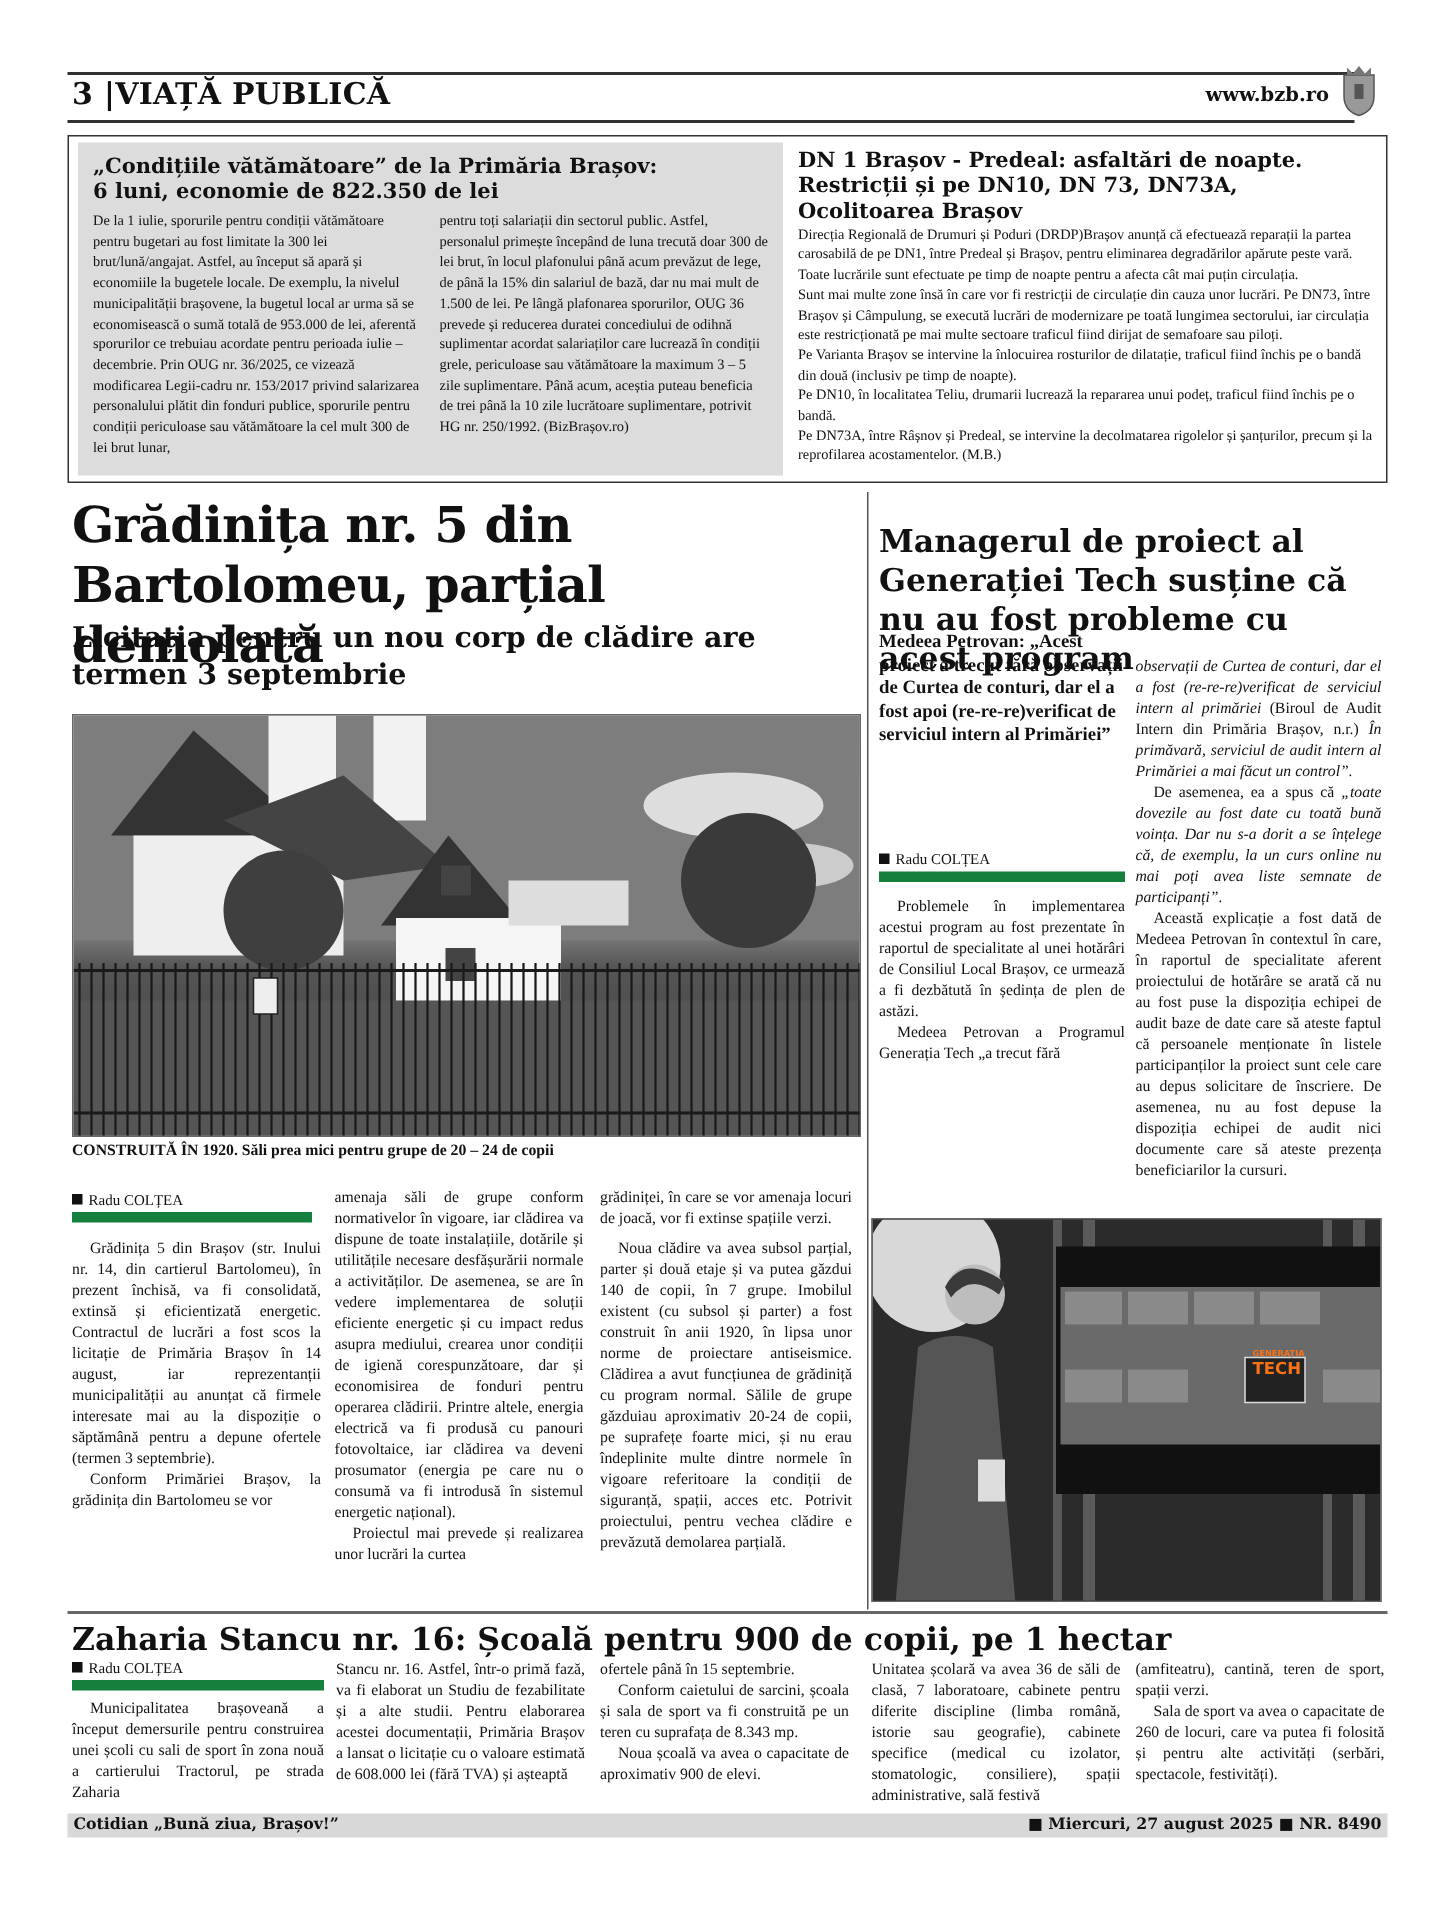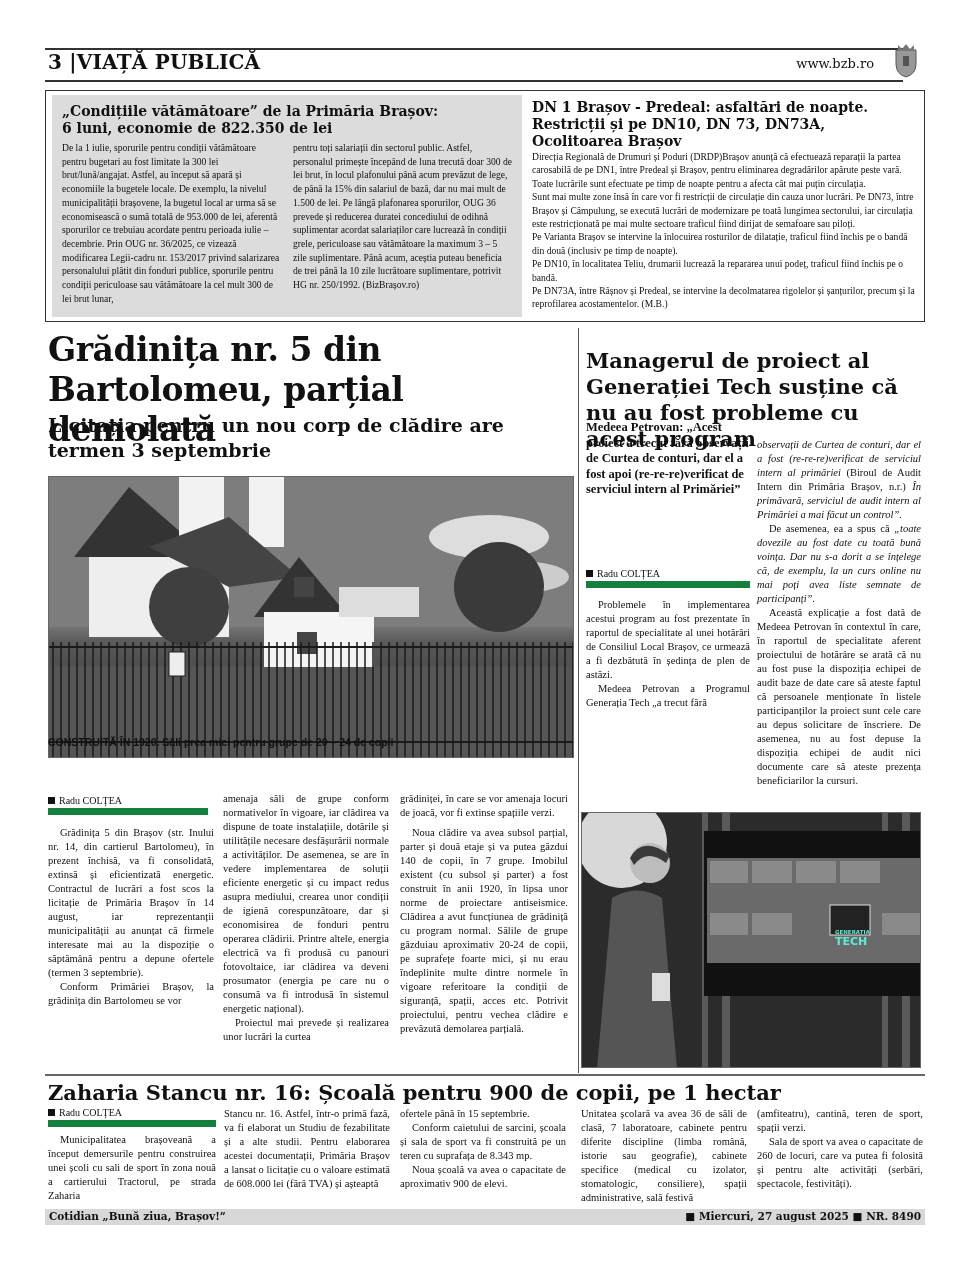--- a/index.html
+++ b/index.html
@@ -1,34 +1,34 @@
 <!DOCTYPE html>
 <html><head>
 <meta charset="utf-8">
 <style>
   * { box-sizing: border-box; margin: 0; padding: 0; }
   body { width: 970px; height: 1276px; background: #fff; color: #111; font-family: "DejaVu Serif", serif; position: relative; overflow: hidden; }
   .abs { position: absolute; }
   .masthead-rule { position: absolute; left: 45px; width: 858px; height: 2px; background: #333; }
   .section-title { left: 48px; top: 50px; font-family: "DejaVu Serif", serif; font-weight: bold; font-size: 20px; letter-spacing: 0.2px; }
-  .site-url { right: 96px; top: 56px; font-weight: normal; font-size: 13px; }
+  .site-url { right: 84px; top: 56px; font-weight: bold; font-size: 13px; }
   .crest { right: 50px; top: 44px; width: 28px; height: 34px; }
   .topbox { left: 45px; top: 90px; width: 880px; height: 232px; border: 1px solid #333; }
   .graybox { position: absolute; left: 6px; top: 4px; width: 470px; height: 222px; background: #dcdcdc; padding: 8px 10px; }
   .graybox h3 { font-size: 14px; line-height: 17px; font-weight: bold; }
   .cols2 { display: flex; gap: 12px; margin-top: 4px; }
   .cols2 p { flex: 1; font-size: 9.6px; line-height: 13.7px; font-family: "Liberation Serif", serif; }
   .rightbox { position: absolute; left: 486px; top: 4px; width: 388px; padding: 4px 0 0 0; }
   .rightbox h3 { font-size: 14px; line-height: 17px; font-weight: bold; }
   .rightbox p { font-size: 9.6px; line-height: 13.4px; font-family: "Liberation Serif", serif; }
   .vsep { position: absolute; left: 578px; top: 328px; width: 1px; height: 745px; background: #555; }
   .h1 { left: 48px; top: 330px; width: 530px; font-size: 33px; line-height: 40px; font-weight: bold; font-family: "DejaVu Serif", serif; letter-spacing: -0.5px; }
   .h1sub { left: 48px; top: 413px; width: 520px; font-size: 19px; line-height: 25px; font-weight: bold; }
   .photo1 { left: 48px; top: 476px; width: 526px; height: 282px; border: 1px solid #666; background: linear-gradient(#8b8b8b 0%, #b5b5b5 40%, #555 60%, #3a3a3a 100%); overflow: hidden; }
-  .caption1 { left: 48px; top: 736px; font-size: 10.5px; font-weight: bold; font-family: Liberation Sans, sans-serif; }
+  .caption1 { left: 48px; top: 762px; font-size: 10.5px; font-weight: bold; font-family: Liberation Serif, serif; }
   .byline { font-size: 10px; font-family: "Liberation Serif", serif; border-bottom: 7px solid #15803d; padding-bottom: 2px; width: 160px; }
   .byline .sq { display: inline-block; width: 7px; height: 7px; background: #111; margin-right: 4px; vertical-align: 0; }
   .col { font-size: 10.5px; line-height: 14px; font-family: "Liberation Serif", serif; text-align: justify; }
   .col p { text-indent: 12px; }
   .col p.noind { text-indent: 0; }
   .h2 { left: 586px; top: 328px; width: 340px; font-size: 21px; line-height: 26px; font-weight: bold; margin-top: 20px; }
   .h2sub { left: 586px; top: 420px; width: 168px; font-size: 12.5px; line-height: 15.5px; font-weight: bold; font-family: "Liberation Serif", serif; }
   .photo2 { left: 581px; top: 812px; width: 340px; height: 256px; border: 1px solid #666; background: #2a2a2a; overflow: hidden; }
   .sep-h { position: absolute; left: 45px; width: 880px; height: 2px; background: #666; }
   .h3 { left: 48px; top: 1080px; font-size: 21px; font-weight: bold; white-space: nowrap; }
@@ -228,21 +228,21 @@
         <rect x="128" y="100" width="38" height="22"></rect>
         <rect x="170" y="100" width="40" height="22"></rect>
         <rect x="300" y="100" width="38" height="22"></rect>
       </g>
     <rect x="248" y="92" width="40" height="30" fill="#222" stroke="#ddd"></rect>
     <path d="M30 85 Q55 70 80 85 L95 256 L15 256 Z" fill="#555"></path>
     <circle cx="68" cy="50" r="20" fill="#bdbdbd"></circle>
     <path d="M48 45 Q60 22 88 42 L84 50 Q65 35 52 52 Z" fill="#3a3a3a"></path>
     <rect x="70" y="160" width="18" height="28" fill="#ddd"></rect>
   </svg>
-  <div class="abs" style="left:253px; top:114px; color:#5eead4; font-family:'DejaVu Sans',sans-serif; font-weight:bold; line-height:10px;">
+  <div class="abs" style="left:253px; top:85px; color:#f97316; font-family:'DejaVu Sans',sans-serif; font-weight:bold; line-height:10px;">
     <div style="font-size:5.5px;">GENERAȚIA</div>
     <div style="font-size:11px;">TECH</div>
   </div>
 </div>
 
 <div class="sep-h" style="top:1074px;"></div>
 <h1 class="abs h3">Zaharia Stancu nr. 16: Școală pentru 900 de copii, pe 1 hectar</h1>
 <div class="abs" style="left:48px; top:1107px; width:168px;">
   <div class="byline" style="width:168px;"><span class="sq"></span><span>Radu COLȚEA</span></div>
 </div>

